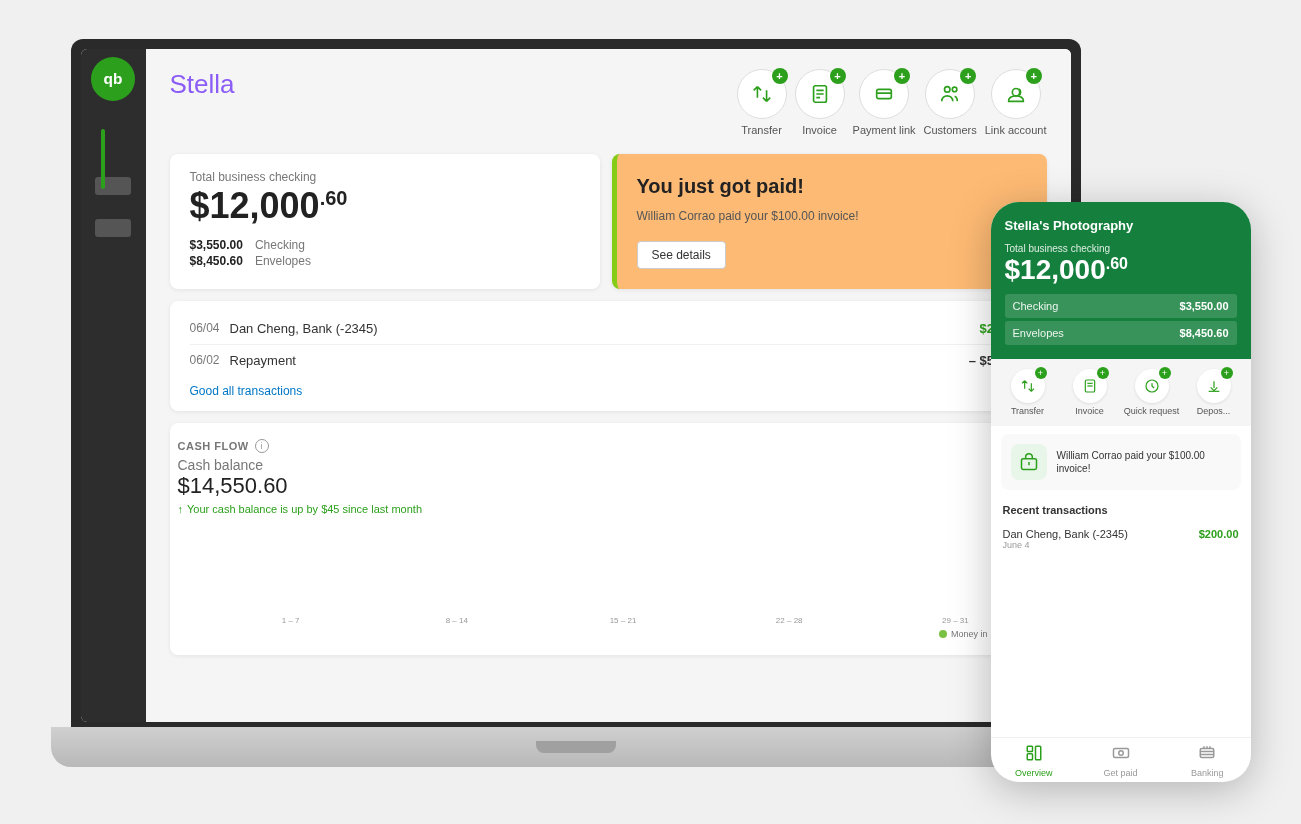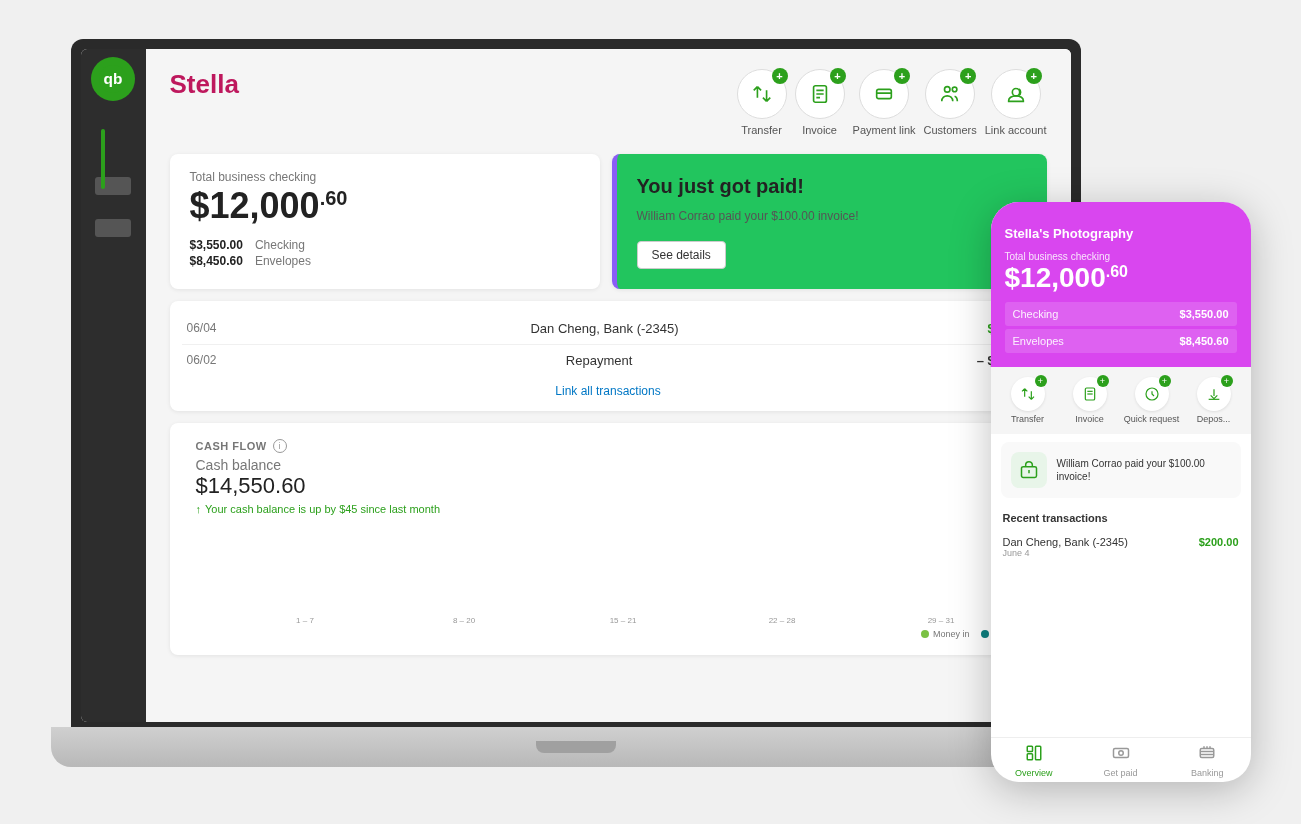--- a/index.html
+++ b/index.html
@@ -143,22 +143,22 @@
 
     .greeting-text {
       font-size: 22px;
       color: #555;
       font-weight: 300;
       line-height: 1.2;
     }
 
     .greeting-name {
       font-size: 26px;
-      color: #be185d;
-      font-weight: 700;
+      color: #8b5cf6;
+      font-weight: 400;
     }
 
     .quick-actions {
       display: flex;
       gap: 8px;
       align-items: center;
     }
 
     .quick-action {
       display: flex;
@@ -262,23 +262,22 @@
     }
 
     .balance-detail-name {
       color: #777;
     }
 
     
     .transactions {
       background: white;
       border-radius: 8px;
-      padding: 12px 12px;
+      padding: 12px 20px;
       box-shadow: 0 1px 4px rgba(0,0,0,0.08);
-      text-align: center;
     }
 
     .transaction-row {
       display: flex;
       align-items: center;
       padding: 8px 0;
       border-bottom: 1px solid #f0f0f0;
     }
 
     .transaction-row:last-of-type {
@@ -310,21 +309,21 @@
       font-size: 12px;
       cursor: pointer;
       margin-top: 8px;
       display: inline-block;
     }
 
     
     .cashflow-card {
       background: white;
       border-radius: 8px;
-      padding: 16px 26px;
+      padding: 16px 8px;
       box-shadow: 0 1px 4px rgba(0,0,0,0.08);
     }
 
     .cashflow-header {
       display: flex;
       align-items: center;
       gap: 6px;
       margin-bottom: 4px;
     }
 
@@ -442,25 +441,25 @@
       gap: 4px;
     }
 
     .legend-dot {
       width: 8px;
       height: 8px;
       border-radius: 50%;
     }
 
     .notification-card {
-      background: #22c55e;
+      background: #fdba74;
       border-radius: 8px;
       padding: 20px;
       box-shadow: 0 1px 4px rgba(0,0,0,0.08);
-      border-left: 5px solid #8b5cf6;
+      border-left: 5px solid #84cc16;
       flex: 1;
     }
 
     .notification-title {
       font-size: 20px;
       font-weight: 700;
       color: #222;
       line-height: 1.2;
       margin-bottom: 10px;
     }
@@ -491,22 +490,22 @@
       height: 580px;
       background: white;
       border-radius: 28px;
       box-shadow: 0 8px 40px rgba(0,0,0,0.25);
       overflow: hidden;
       display: flex;
       flex-direction: column;
     }
 
     .phone-header {
-      background: #d946ef;
-      padding: 24px 14px 14px;
+      background: #15803d;
+      padding: 16px 14px 14px;
       color: white;
       flex-shrink: 0;
     }
 
     .phone-business-name {
       font-size: 13px;
       font-weight: 600;
       margin-bottom: 10px;
     }
 
@@ -820,21 +819,21 @@
                 <div class="transaction-row">
                   <span class="transaction-date">06/04</span>
                   <span class="transaction-desc">Dan Cheng, Bank (-2345)</span>
                   <span class="transaction-amount positive">$200.00</span>
                 </div>
                 <div class="transaction-row">
                   <span class="transaction-date">06/02</span>
                   <span class="transaction-desc">Repayment</span>
                   <span class="transaction-amount negative">– $500.00</span>
                 </div>
-                <a class="view-all-link">Link all transactions</a>
+                <a class="view-all-link">Good all transactions</a>
               </div>
 
               <div class="cashflow-card">
                 <div class="cashflow-header">
                   <span class="cashflow-title">CASH FLOW</span>
                   <div class="info-circle">i</div>
                 </div>
                 <div class="cashflow-balance-label">Cash balance</div>
                 <div class="cashflow-balance">$14,550.60</div>
                 <div class="cashflow-trend">
@@ -859,21 +858,21 @@
                       <div class="bar green" style="height:48%"></div>
                       <div class="bar teal" style="height:62%"></div>
                     </div>
                     <div class="bar-group">
                       <div class="bar green" style="height:38%"></div>
                       <div class="bar teal" style="height:65%"></div>
                     </div>
                   </div>
                   <div class="bar-labels-row">
                     <span class="bar-label">1 – 7</span>
-                    <span class="bar-label">8 – 20</span>
+                    <span class="bar-label">8 – 14</span>
                     <span class="bar-label">15 – 21</span>
                     <span class="bar-label">22 – 28</span>
                     <span class="bar-label">29 – 31</span>
                   </div>
                 </div>
                 <div class="chart-legend">
                   <div class="legend-item">
                     <div class="legend-dot" style="background:#7ac143;"></div>
                     <span>Money in</span>
                   </div>

